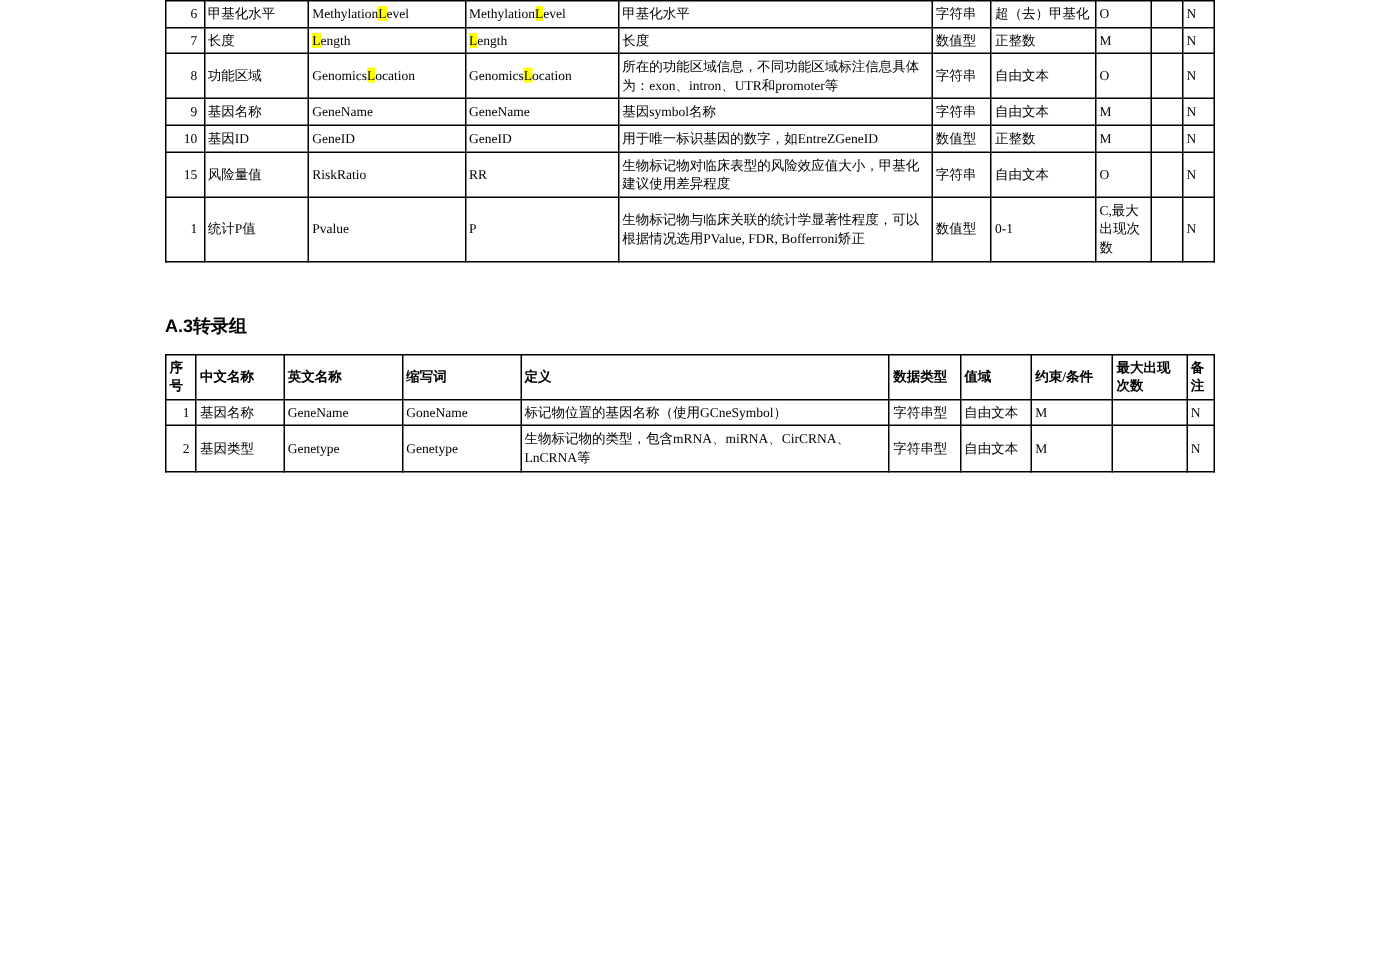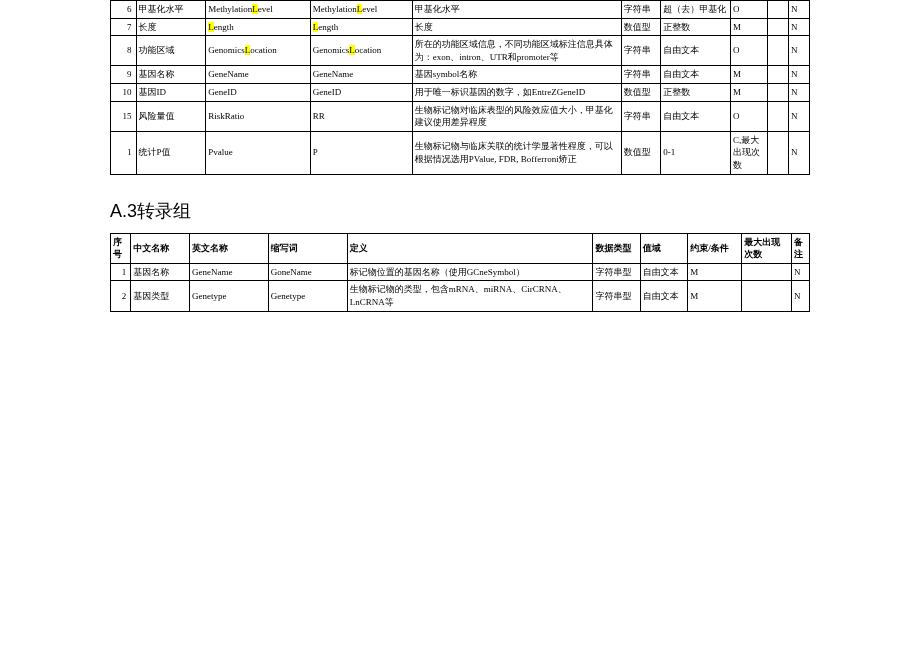--- a/index.html
+++ b/index.html
@@ -29,23 +29,23 @@
   }
   td.num {
     text-align: right;
     padding-right: 4px;
   }
   .hl {
     background: #ffff00;
   }
   h3.section {
     font-family: "Microsoft YaHei", "SimHei", sans-serif;
-    font-size: 18px;
-    font-weight: normal;
-    margin: 24px 0 10px 0;
+    font-size: 12px;
+    font-weight: bold;
+    margin: 34px 0 10px 0;
   }
   
   .t1 col.c0{width:22px}
   .t1 col.c1{width:60px}
   .t1 col.c2{width:90px}
   .t1 col.c3{width:88px}
   .t1 col.c4{width:180px}
   .t1 col.c5{width:34px}
   .t1 col.c6{width:60px}
   .t1 col.c7{width:32px}

